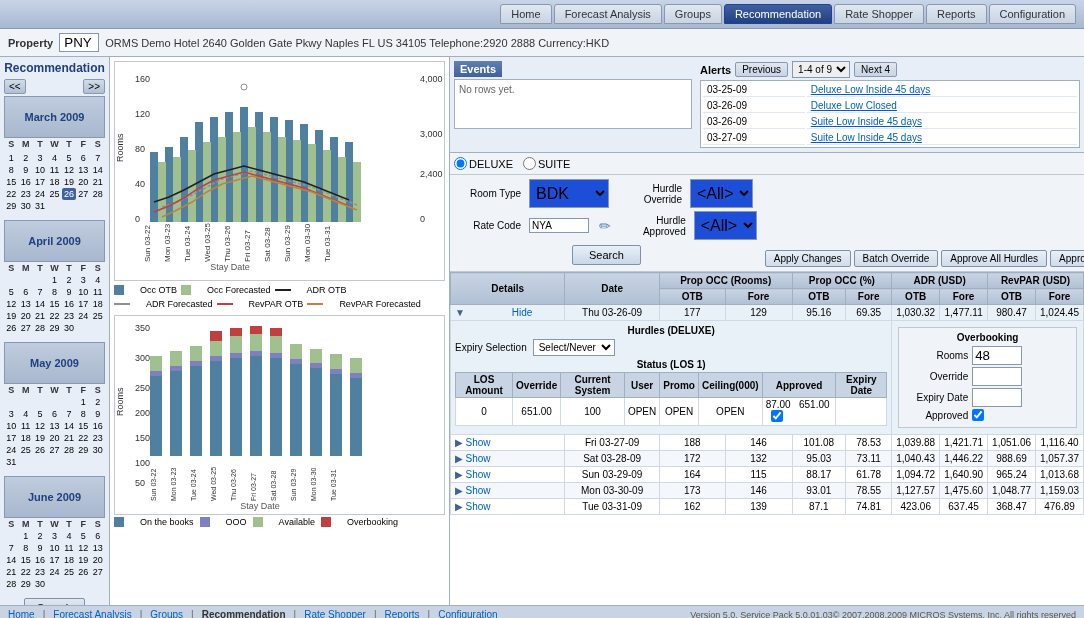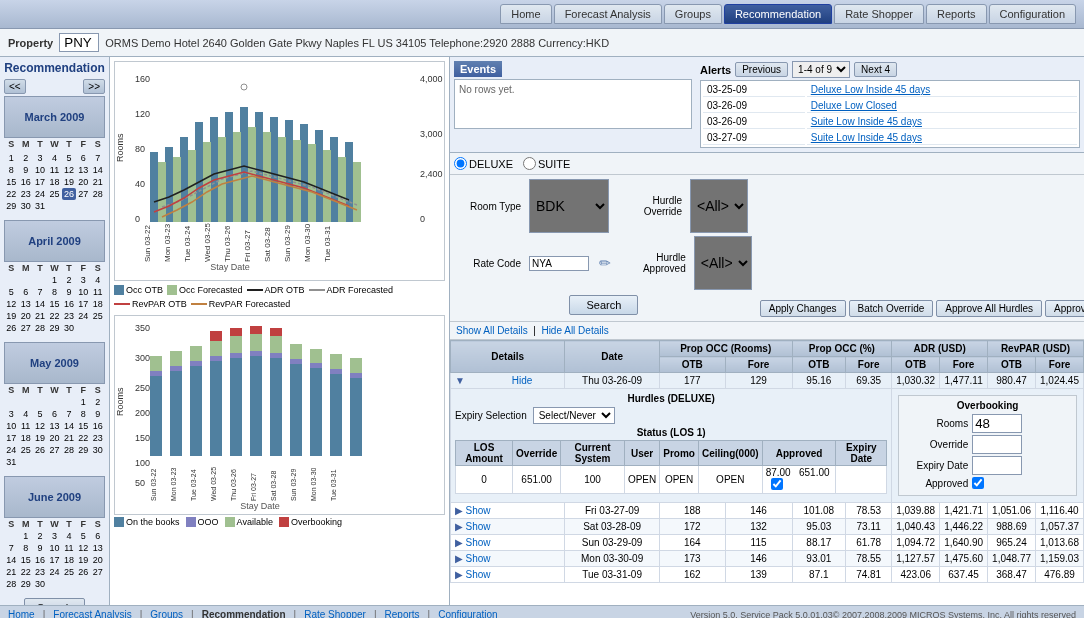--- a/index.html
+++ b/index.html
@@ -29,21 +29,21 @@
     .cal-header { text-align: center; font-weight: bold; font-size: 9px; color: #333; padding: 1px; }
     .cal-day { text-align: center; font-size: 9px; padding: 1px; cursor: pointer; }
     .cal-day.today { background: #4060a0; color: white; border-radius: 2px; }
     .cal-day.empty { color: transparent; }
     .search-btn { display: block; margin: 4px auto; padding: 3px 12px; background: linear-gradient(to bottom, #e0e8f0, #c0cce0); border: 1px solid #8090a8; cursor: pointer; font-size: 11px; border-radius: 2px; }
 
     
     .chart-area { width: 340px; background: white; border-right: 1px solid #a0b0c0; padding: 4px; }
     .chart-container { height: 220px; position: relative; border: 1px solid #c0c8d0; background: white; margin-bottom: 4px; }
     .chart-legend { display: flex; flex-wrap: wrap; gap: 4px; font-size: 9px; margin-top: 2px; }
-    .legend-item { display: flex; align-items: center; gap: 2px; text-align: center; }
+    .legend-item { display: flex; align-items: center; gap: 16px; text-align: center; }
     .legend-box { width: 10px; height: 10px; }
     .legend-line { width: 16px; height: 2px; }
     .chart2-container { height: 200px; position: relative; border: 1px solid #c0c8d0; background: white; margin-top: 6px; }
     .chart2-legend { display: flex; flex-wrap: wrap; gap: 6px; font-size: 9px; margin-top: 2px; }
 
     
     .right-panel { flex: 1; background: #e8eef8; display: flex; flex-direction: column; overflow: hidden; }
 
     
     .events-section { background: #e8eef8; padding: 4px; border-bottom: 1px solid #a0b0c0; }
@@ -55,21 +55,21 @@
     .alerts-nav-btn { background: linear-gradient(to bottom, #e0e8f0, #c8d4e4); border: 1px solid #8898b0; padding: 1px 6px; cursor: pointer; font-size: 10px; border-radius: 2px; }
     .alerts-nav-select { padding: 1px; font-size: 10px; border: 1px solid #8898b0; }
     .alerts-table { background: white; border: 1px solid #a0b0c0; width: 100%; }
     .alert-row td { padding: 1px 4px; border-bottom: 1px solid #e0e8f0; font-size: 10px; }
     .alert-link { color: #0060c0; text-decoration: underline; cursor: pointer; }
 
     
     .room-type-section { padding: 4px; display: flex; align-items: center; gap: 10px; border-bottom: 1px solid #c0c8d0; background: #f0f4f8; }
     .form-row { display: flex; align-items: center; gap: 8px; margin-bottom: 3px; }
     .form-label { font-size: 10px; width: 65px; text-align: right; }
-    .form-select { padding: 17px 2px; font-size: 14px; border: 1px solid #8898b0; background: #737373; }
+    .form-select { padding: 4px 2px; font-size: 16px; border: 1px solid #8898b0; background: #1d4ed8; }
     .form-select-wide { width: 80px; }
     .form-input { padding: 1px 2px; font-size: 10px; border: 1px solid #8898b0; background: white; width: 60px; }
     .icon-btn { background: none; border: none; cursor: pointer; color: #6080b0; font-size: 14px; padding: 0 2px; }
     .action-buttons { display: flex; gap: 3px; align-items: flex-end; margin-left: auto; }
     .action-btn { padding: 2px 8px; background: linear-gradient(to bottom, #e8f0f8, #d0dce8); border: 1px solid #8090a8; cursor: pointer; font-size: 10px; border-radius: 2px; white-space: nowrap; }
     .search-center-btn { display: flex; justify-content: center; padding: 2px 0; }
     .search-big-btn { padding: 3px 16px; background: linear-gradient(to bottom, #e8f0f8, #c8d8e8); border: 1px solid #8090a8; cursor: pointer; font-size: 11px; border-radius: 2px; }
 
     
     .data-section { flex: 1; overflow-y: auto; background: white; }
@@ -616,25 +616,20 @@
       </div>
       <div class="action-buttons">
         <button class="action-btn">Apply Changes</button>
         <button class="action-btn">Batch Override</button>
         <button class="action-btn">Approve All Hurdles</button>
         <button class="action-btn">Approve All Overbookings</button>
       </div>
     </div>
 
     <div class="data-section">
-      <div class="show-hide-bar">
-        <a>Show All Details</a>
-        &nbsp;|&nbsp;
-        <a>Hide All Details</a>
-      </div>
       <table class="data-table">
         <thead>
           <tr>
             <th rowspan="2">Details</th>
             <th rowspan="2">Date</th>
             <th colspan="2">Prop OCC (Rooms)</th>
             <th colspan="2">Prop OCC (%)</th>
             <th colspan="2">ADR (USD)</th>
             <th colspan="2">RevPAR (USD)</th>
           </tr>

